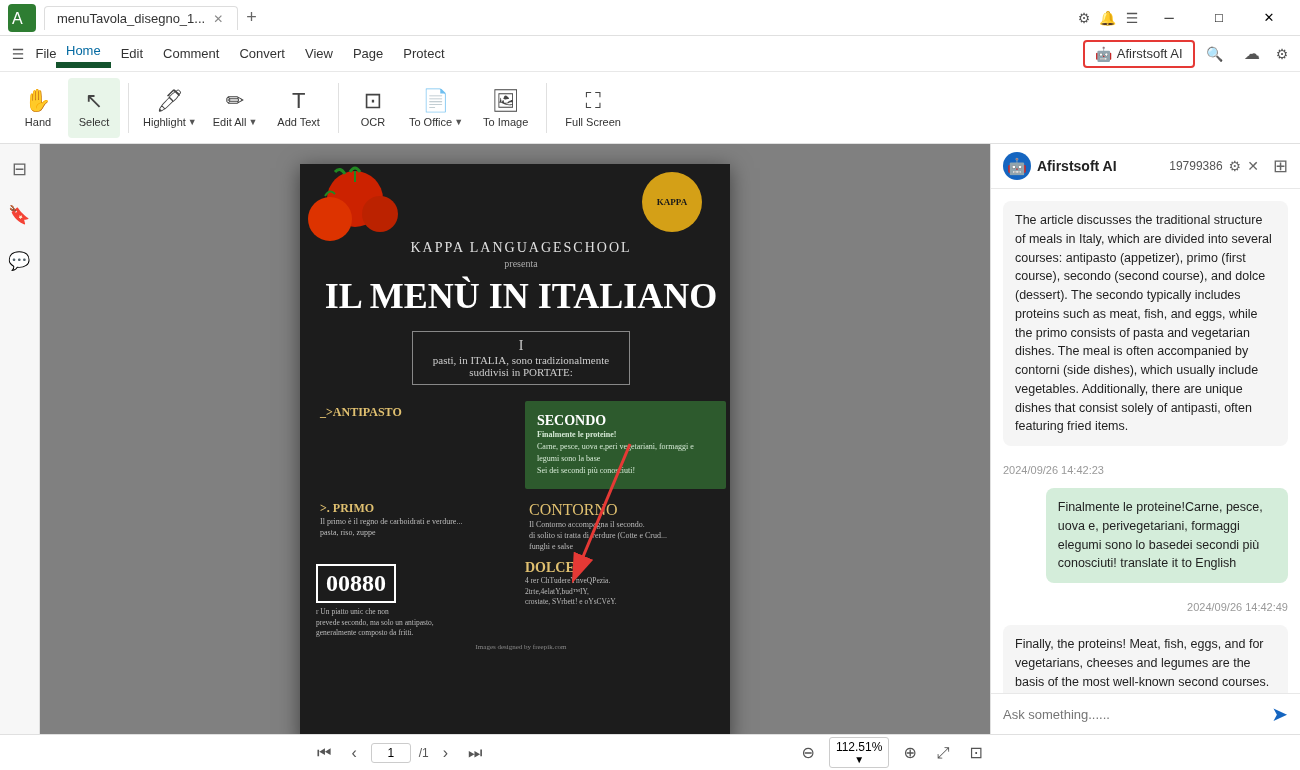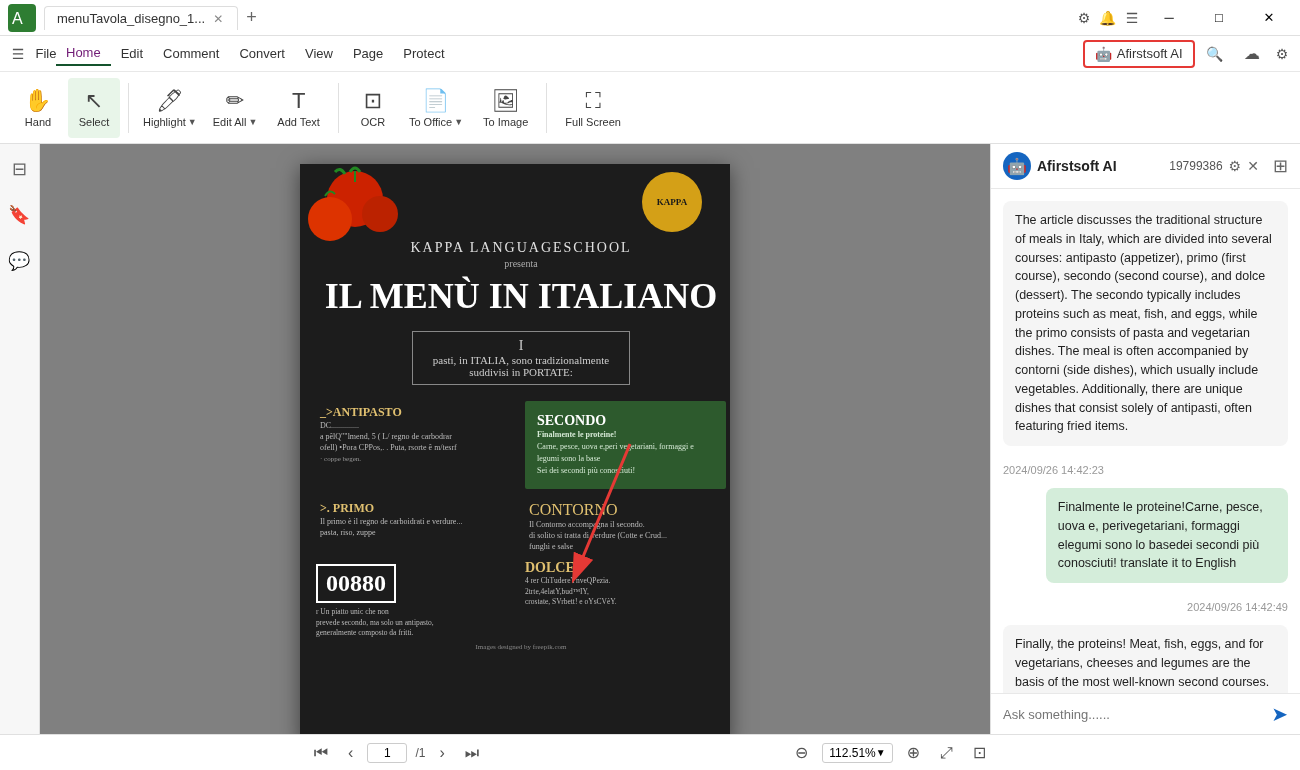--- a/index.html
+++ b/index.html
@@ -26,21 +26,21 @@
     .win-btn { width: 46px; height: 36px; display: flex; align-items: center; justify-content: center; cursor: pointer; font-size: 13px; }
 
     
     .menu-bar {
       display: flex; align-items: center; background: #fff; height: 36px;
       padding: 0 8px; border-bottom: 1px solid #e8e8e8;
     }
     .menu-item {
       padding: 4px 10px; font-size: 13px; color: #333; cursor: pointer; border-radius: 4px;
     }
-    .menu-item.active { color: #701a75; border-bottom: 2px solid #14532d; border-radius: 0; }
+    .menu-item.active { color: #0369a1; border-bottom: 6px solid #14532d; border-radius: 0; }
     .menu-bar-right { margin-left: auto; display: flex; align-items: center; gap: 4px; }
     .ai-btn {
       display: flex; align-items: center; gap: 4px; padding: 4px 10px;
       border: 2px solid #e53935; border-radius: 4px; font-size: 13px; color: #333; cursor: pointer;
     }
     .ai-btn-icon { color: #1565c0; font-size: 14px; }
     .search-icon-btn { padding: 4px 8px; cursor: pointer; font-size: 14px; color: #555; }
     .cloud-icon { padding: 4px 8px; cursor: pointer; font-size: 16px; color: #555; }
 
     
@@ -173,21 +173,21 @@
       height: 36px; border-top: 1px solid #e0e0e0; gap: 8px; padding: 0 12px;
     }
     .bottom-btn { font-size: 16px; color: #555; cursor: pointer; padding: 2px 6px; }
     .page-input {
       width: 40px; text-align: center; border: 1px solid #ccc; border-radius: 3px;
       font-size: 12px; padding: 2px 4px;
     }
     .page-sep { font-size: 12px; color: #555; }
     .zoom-display {
       display: flex; align-items: center; gap: 0; border: 1px solid #ccc;
-      border-radius: 3px; padding: 2px 6px; font-size: 12px; cursor: pointer;
+      border-radius: 3px; padding: 2px 6px; font-size: 12px; cursor: pointer; flex-direction: column;
     }
     .spacer { flex: 1; }
   </style>
 </head>
 <body>
 
 <div class="title-bar">
   <div class="title-bar-logo">
     <svg viewBox="0 0 28 28">
         <rect width="28" height="28" rx="4" fill="#2e7d32"></rect>
@@ -317,26 +317,20 @@
         <div class="subtitle-box">
           <div style="font-size:14px;">I</div>
           <div>pasti, in ITALIA, sono tradizionalmente</div>
           <div>suddivisi in PORTATE:</div>
         </div>
 
         <div class="menu-grid">
 
           <div class="menu-section">
             <div style="font-size:12px;color:#e0c070;font-weight:bold;">_&gt;ANTIPASTO</div>
-            <div class="section-text">
-              DC..............<br>
-              a pêlQ""lmend, 5 ( L/ regno de carbodrar<br>
-              ofell) •Pora CPPos,. . Puta, rsorte ê m/tesrf<br>
-              <span style="font-size:7px;color:#999;">· coppe begen.</span>
-            </div>
           </div>
 
           <div class="menu-section secondo-box">
             <div class="secondo-box" style="background:#2d5a2d;">
               <div style="font-size:14px;color:#fff;font-weight:900;">SECONDO</div>
               <div class="secondo-text" style="font-weight:bold;">Finalmente le proteine!</div>
               <div class="secondo-text">Carne, pesce, uova e,peri vegetariani, formaggi e legumi sono la base</div>
               <div class="secondo-text">Sei dei secondi più conosciuti!</div>
             </div>
           </div>

